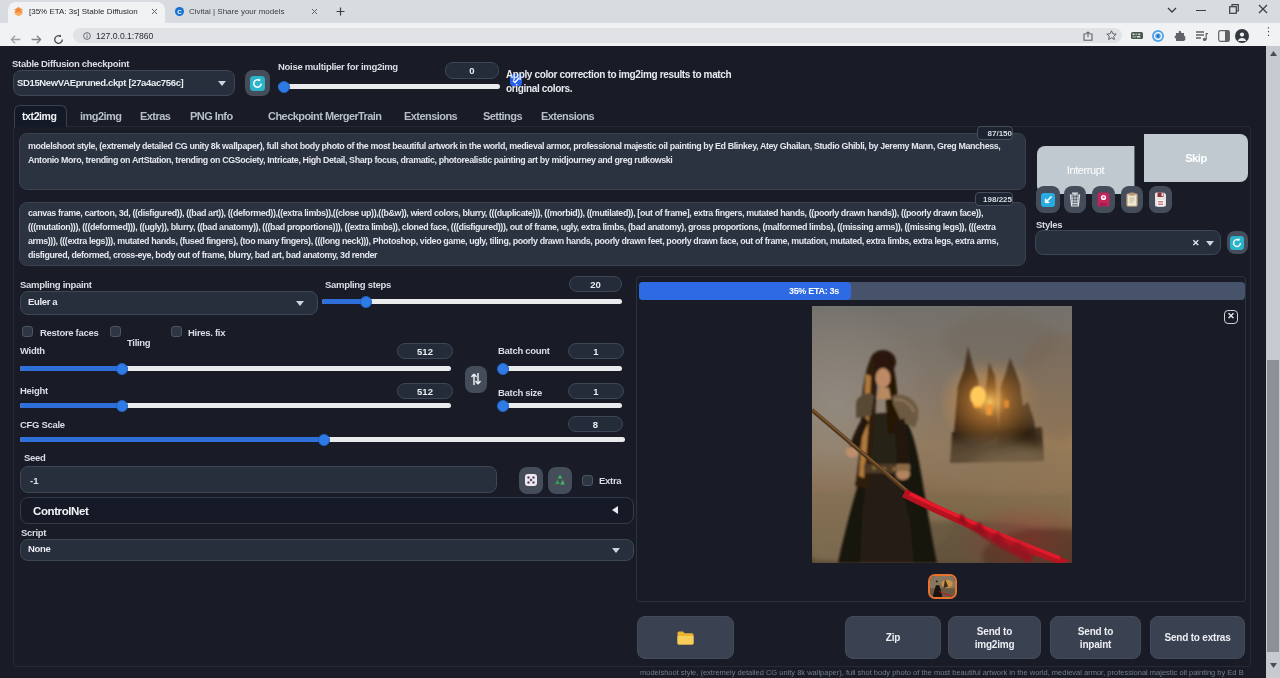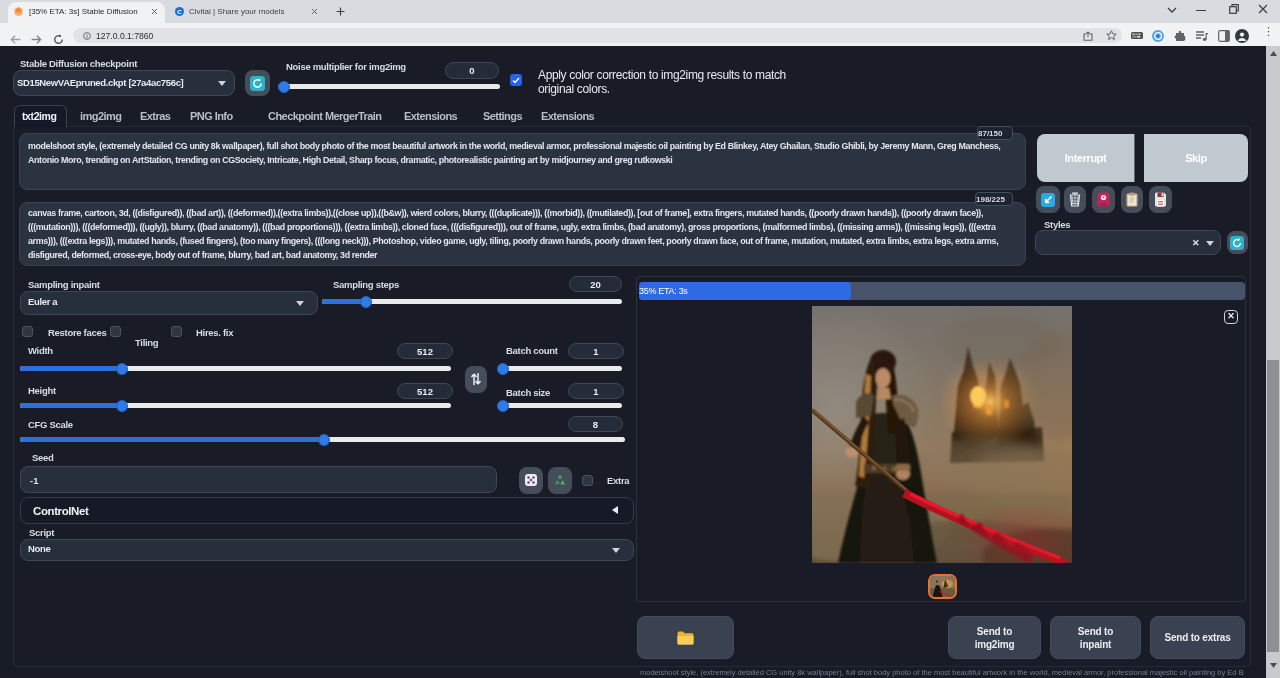--- a/index.html
+++ b/index.html
@@ -8,33 +8,33 @@
 #stage { position:relative; width:1280px; height:678px; background:#191c27; }
 
 
 #tabstrip { left:0; top:0; width:1280px; height:23px; background:#d8dbdf; }
 #toolbar { left:0; top:23px; width:1280px; height:23px; background:#f0f2f3; }
 .tabactive { left:8px; top:2px; width:157px; height:21px; background:#f0f2f3; border-radius:8px 8px 0 0; }
 .tabtitle { font-size:8px; color:#26282c; line-height:21px; white-space:nowrap; letter-spacing:0; }
 .tabtitle2 { font-size:8px; color:#3b3e42; line-height:21px; white-space:nowrap; }
 
 
-.lbl { font-size:9.5px; letter-spacing:-0.3px; font-weight:600; color:#d9dde5; white-space:nowrap;margin-left:8px; }
+.lbl { font-size:9.5px; letter-spacing:-0.3px; font-weight:600; color:#d9dde5; white-space:nowrap; }
 .inp { background:#272e3c; border:1px solid #3e4756; border-radius:8px; }
 .numbox { background:#252c39; border:1px solid #3e4756; border-radius:8px; color:#e9ecf1; font-size:9.5px; font-weight:600; text-align:center; }
 .track { background:#e9eaec; border-radius:3px; height:5px; }
 .fill  { background:#2e6fd9; border-radius:3px 0 0 3px; height:5px; }
 .knob  { width:12px; height:12px; border-radius:50%; background:#2f7be5; border:1px solid #2462c4; }
 .cb { width:11px; height:11px; background:#2e3644; border:1px solid #4a5462; border-radius:3px; }
 .toolbtn { background:#454d5b; border-radius:8px; }
 .caret { width:0; height:0; border-left:4px solid transparent; border-right:4px solid transparent; border-top:5px solid #cfd4db; }
 .boldtxt { font-size:9.5px; letter-spacing:-0.35px; font-weight:600; color:#e9ecf1; white-space:nowrap; }
 .ta { background:#2b3240; border:1px solid #3a4250; border-radius:8px; }
 .taline { position:absolute; left:9px; font-size:8.9px; letter-spacing:-0.37px; font-weight:600; color:#e4e7ed; white-space:nowrap; }
-.counter { background:#1d2430; border:1px solid #454e5d; border-radius:4px; color:#d6dbe3; font-size:8px; font-weight:600; text-align:left; line-height:13px; }
+.counter { background:#1d2430; border:1px solid #454e5d; border-radius:4px; color:#d6dbe3; font-size:8px; font-weight:600; text-align:right; line-height:13px; }
 .tabtxt { font-size:11px; letter-spacing:-0.55px; font-weight:600; color:#b7bfca; white-space:nowrap; }
 .genbtn { background:#3a4150; border:1px solid #434b59; border-radius:8px; color:#eceef2; font-size:10px; letter-spacing:-0.2px; font-weight:600; display:flex; align-items:center; justify-content:center; text-align:center; line-height:13px; }
 </style>
 </head>
 <body>
 <div id="stage">
 
   <div id="tabstrip" class="abs"></div>
   <div id="toolbar" class="abs"></div>
   <div class="abs tabactive"></div>
@@ -155,21 +155,21 @@
 
   <div class="abs lbl" style="left:278px;top:61px">Noise multiplier for img2img</div>
   <div class="abs numbox" style="left:445px;top:62px;width:54px;height:17px;line-height:16px">0</div>
   <div class="abs track" style="left:278px;top:84px;width:222px"></div>
   <div class="abs knob" style="left:278px;top:80.5px"></div>
 
   <div class="abs" style="left:510px;top:74px;width:12px;height:12px;background:#2563eb;border-radius:3px"></div>
   <svg class="abs" style="left:512px;top:77px" width="8" height="7" viewBox="0 0 8 7">
       <path d="M1 3.5 L3 5.5 L7 1" stroke="#fff" stroke-width="1.4" fill="none"></path>
     </svg>
-  <div class="abs" style="left:538px;top:68px;font-size:12px;letter-spacing:-0.35px;font-weight:400;color:#e7eaef;line-height:14px">Apply color correction to img2img results to match<br>original colors.</div>
+  <div class="abs" style="left:506px;top:68px;font-size:10px;letter-spacing:-0.35px;font-weight:700;color:#e7eaef;line-height:14px">Apply color correction to img2img results to match<br>original colors.</div>
 
   <div class="abs" style="left:13px;top:126px;width:1238px;height:541px;border:1px solid #242b38;border-radius:4px"></div>
   <div class="abs" style="left:14px;top:105px;width:53px;height:22px;background:#141927;border:1px solid #3a4250;border-bottom:none;border-radius:6px 6px 0 0"></div>
   <div class="abs" style="left:22px;top:110px;font-size:10.5px;letter-spacing:-0.4px;font-weight:600;color:#f2f4f7;white-space:nowrap">txt2img</div>
   <div class="abs tabtxt" style="left:80px;top:110px">img2img</div>
   <div class="abs tabtxt" style="left:140px;top:110px">Extras</div>
   <div class="abs tabtxt" style="left:190px;top:110px">PNG Info</div>
   <div class="abs tabtxt" style="left:268px;top:110px">Checkpoint Merger</div>
   <div class="abs tabtxt" style="left:358px;top:110px">Train</div>
   <div class="abs tabtxt" style="left:404px;top:110px">Extensions</div>
@@ -181,21 +181,21 @@
   <div class="abs taline" style="left:28px;top:155px">Antonio Moro, trending on ArtStation, trending on CGSociety, Intricate, High Detail, Sharp focus, dramatic, photorealistic painting art by midjourney and greg rutkowski</div>
   <div class="abs counter" style="left:977px;top:126px;width:36px;height:14px">87/150</div>
 
   <div class="abs ta" style="left:19px;top:202px;width:1007px;height:64px"></div>
   <div class="abs taline" style="left:28px;top:208px">canvas frame, cartoon, 3d, ((disfigured)), ((bad art)), ((deformed)),((extra limbs)),((close up)),((b&amp;w)), wierd colors, blurry, (((duplicate))), ((morbid)), ((mutilated)), [out of frame], extra fingers, mutated hands, ((poorly drawn hands)), ((poorly drawn face)),</div>
   <div class="abs taline" style="left:28px;top:236px">arms))), (((extra legs))), mutated hands, (fused fingers), (too many fingers), (((long neck))), Photoshop, video game, ugly, tiling, poorly drawn hands, poorly drawn feet, poorly drawn face, out of frame, mutation, mutated, extra limbs, extra legs, extra arms,</div>
   <div class="abs taline" style="left:28px;top:222px">(((mutation))), (((deformed))), ((ugly)), blurry, ((bad anatomy)), (((bad proportions))), ((extra limbs)), cloned face, (((disfigured))), out of frame, ugly, extra limbs, (bad anatomy), gross proportions, (malformed limbs), ((missing arms)), ((missing legs)), (((extra</div>
   <div class="abs taline" style="left:28px;top:250px">disfigured, deformed, cross-eye, body out of frame, blurry, bad art, bad anatomy, 3d render</div>
   <div class="abs counter" style="left:975px;top:192px;width:38px;height:14px">198/225</div>
 
-  <div class="abs" style="left:1037px;top:134px;width:98px;height:48px;background:#c0c9cf;border-radius:8px 0 0 8px;border-right:1px solid #5c6b74;color:#fff;font-size:11px;letter-spacing:-0.4px;font-weight:700;display:flex;align-items:center;justify-content:center">Interrupt</div>
+  <div class="abs" style="left:1037px;top:146px;width:98px;height:48px;background:#c0c9cf;border-radius:8px 0 0 8px;border-right:1px solid #5c6b74;color:#fff;font-size:11px;letter-spacing:-0.4px;font-weight:400;display:flex;align-items:center;justify-content:center">Interrupt</div>
   <div class="abs" style="left:1144px;top:134px;width:104px;height:48px;background:#c0c9cf;border-radius:0 8px 8px 0;color:#fff;font-size:11px;letter-spacing:-0.4px;font-weight:600;display:flex;align-items:center;justify-content:center">Skip</div>
 
   <div class="abs toolbtn" style="left:1036px;top:186px;width:24px;height:27px"></div>
   <div class="abs toolbtn" style="left:1064px;top:186px;width:22px;height:27px"></div>
   <div class="abs toolbtn" style="left:1092px;top:186px;width:23px;height:27px"></div>
   <div class="abs toolbtn" style="left:1121px;top:186px;width:22px;height:27px"></div>
   <div class="abs toolbtn" style="left:1149px;top:186px;width:23px;height:27px"></div>
   <svg class="abs" style="left:1041px;top:193px" width="14" height="14" viewBox="0 0 14 14">
       <rect width="14" height="14" rx="3" fill="#29aae2"></rect>
       <path d="M10.5 3.5 L4.5 9.5 M4.5 9.5 L4.7 5.7 M4.5 9.5 L8.3 9.3" stroke="#fff" stroke-width="1.6" fill="none"></path>
@@ -313,21 +313,21 @@
   <div class="abs" style="left:33px;top:505px;font-size:11.5px;letter-spacing:-0.4px;font-weight:700;color:#f2f4f7">ControlNet</div>
   <div class="abs" style="left:612px;top:506px;width:0;height:0;border-top:4.5px solid transparent;border-bottom:4.5px solid transparent;border-right:6px solid #e9ecf1"></div>
 
   <div class="abs lbl" style="left:21px;top:527px">Script</div>
   <div class="abs inp" style="left:20px;top:539px;width:614px;height:22px"></div>
   <div class="abs boldtxt" style="left:28px;top:543px">None</div>
   <div class="abs caret" style="left:612px;top:548px"></div>
 
   <div class="abs" style="left:636px;top:276px;width:610px;height:326px;border:1px solid #2a3240;border-radius:4px"></div>
   <div class="abs" style="left:639px;top:282px;width:606px;height:18px;background:#46536b;border-radius:4px"></div>
-  <div class="abs" style="left:639px;top:282px;width:212px;height:18px;background:#2d6ae3;border-radius:4px;color:#fff;font-size:9px;letter-spacing:-0.3px;font-weight:400;line-height:18px;padding-right:5px;box-sizing:border-box">35% ETA: 3s</div>
+  <div class="abs" style="left:639px;top:282px;width:212px;height:18px;background:#2d6ae3;border-radius:4px;color:#fff;font-size:9px;letter-spacing:-0.3px;font-weight:700;text-align:right;line-height:18px;padding-right:12px;box-sizing:border-box">35% ETA: 3s</div>
 
   <div class="abs" style="left:1224px;top:310px;width:14px;height:14px;border:1.5px solid #cbd2d9;border-radius:4px;color:#eef1f4;font-size:9px;font-weight:700;text-align:center;line-height:11px">✕</div>
 
   <svg id="art" class="abs" style="left:812px;top:306px" width="260" height="257" viewBox="0 0 260 257">
     <defs>
       <linearGradient id="sky" x1="0" y1="0" x2="0" y2="1">
         <stop offset="0" stop-color="#73716c"></stop>
         <stop offset="0.3" stop-color="#837668"></stop>
         <stop offset="0.55" stop-color="#927a5e"></stop>
         <stop offset="0.78" stop-color="#86684a"></stop>
@@ -444,18 +444,19 @@
       <path d="M94 183 C140 206 190 228 250 255 L238 257 C180 235 120 208 90 192 Z" fill="#c01322"></path>
     </svg>
   </div>
 
   <div class="abs genbtn" style="left:637px;top:616px;width:97px;height:43px">
       <svg width="17" height="14" viewBox="0 0 17 14">
         <path d="M0.5 2 a1.5 1.5 0 0 1 1.5 -1.5 L6 0.5 L7.5 2.2 L15 2.2 a1.5 1.5 0 0 1 1.5 1.5 L16.5 12 a1.5 1.5 0 0 1 -1.5 1.5 L2 13.5 A1.5 1.5 0 0 1 0.5 12 Z" fill="#eab42f"></path>
         <path d="M0.5 5 L16.5 5 L16.5 12 a1.5 1.5 0 0 1 -1.5 1.5 L2 13.5 A1.5 1.5 0 0 1 0.5 12 Z" fill="#f7ce59"></path>
       </svg>
     </div>
+  <div class="abs genbtn" style="left:845px;top:616px;width:96px;height:43px">Zip</div>
   <div class="abs genbtn" style="left:948px;top:616px;width:93px;height:43px">Send to<br>img2img</div>
   <div class="abs genbtn" style="left:1050px;top:616px;width:91px;height:43px">Send to<br>inpaint</div>
   <div class="abs genbtn" style="left:1150px;top:616px;width:95px;height:43px">Send to extras</div>
 
   <div class="abs" style="left:640px;top:668px;width:604px;height:10px;overflow:hidden;font-size:7.5px;color:#747d8d;white-space:nowrap">modelshoot style, (extremely detailed CG unity 8k wallpaper), full shot body photo of the most beautiful artwork in the world, medieval armor, professional majestic oil painting by Ed Blinkey, Atey Ghailan, Studio Ghibli, by Jeremy Mann, Greg Manchess, Antonio Moro</div>
 </div>
 
 </body></html>

